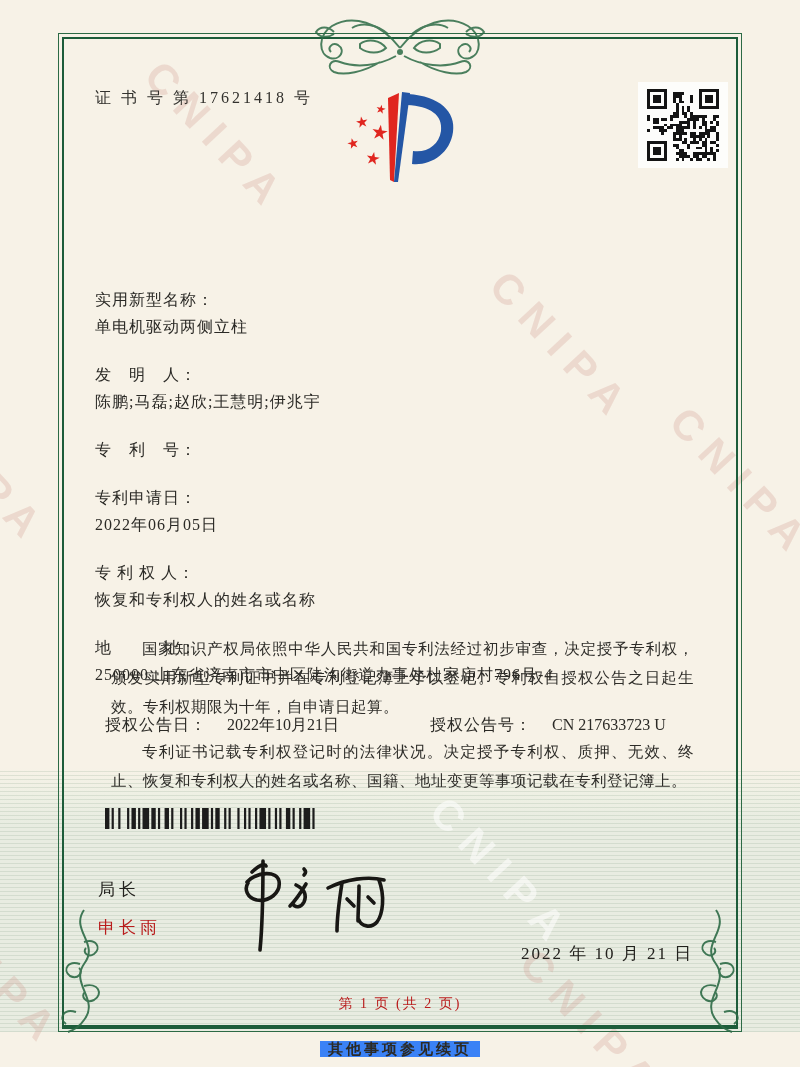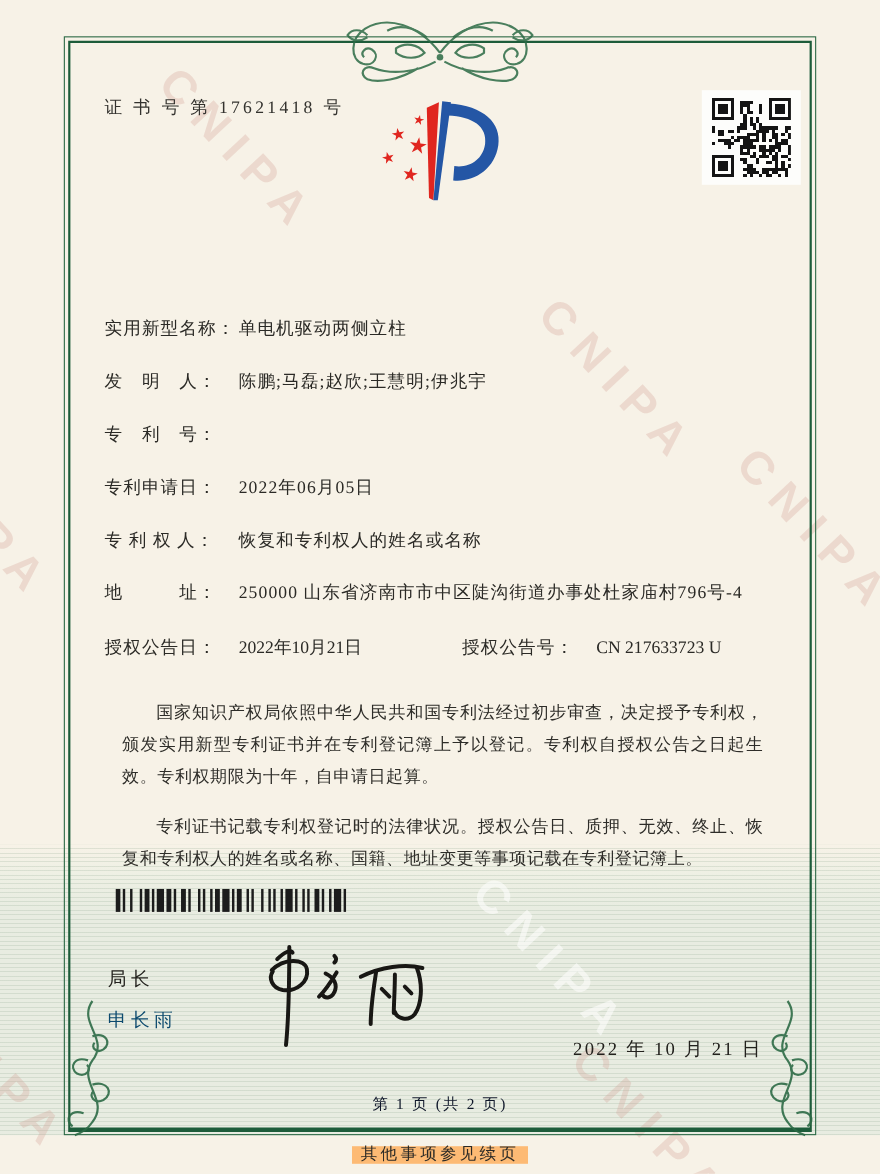--- a/index.html
+++ b/index.html
@@ -62,51 +62,51 @@
     background:#fdfdfb;display:flex;align-items:center;justify-content:center;
   }
   .qr-box svg{width:72px;height:72px;}
 
   .doc-title{
     position:absolute;left:0;right:0;top:190px;text-align:center;
     font-size:39px;font-weight:bold;letter-spacing:9px;color:#17150f;
   }
 
   .fields{position:absolute;left:95px;right:88px;top:286px;font-size:16px;}
-  .field-row{display:flex;margin-bottom:21px;line-height:27px;}
+  .field-row{display:flex;margin-bottom:21px;line-height:27px;flex-direction:column;}
   .field-label{width:122px;flex-shrink:0;letter-spacing:1px;}
   .field-value{flex:1;letter-spacing:1px;}
   .grant-row{display:flex;margin-top:1px;line-height:27px;}
-  .grant-left{width:325px;display:flex;}
+  .grant-left{width:325px;display:flex;margin-left:10px;}
   .grant-right{display:flex;align-items:flex-end;}
 
   .body-text{position:absolute;left:95px;right:90px;top:618px;font-size:15.5px;}
   .body-text p{
     margin:16px;padding:0;text-indent:2em;text-align:justify;
     line-height:29px;letter-spacing:.5px;color:#2e2d29;
   }
 
   .barcode{position:absolute;left:105px;top:808px;}
 
   .sig-title{position:absolute;left:98px;top:878px;font-size:17px;letter-spacing:4px;color:#22211d;}
-  .sig-name{position:absolute;left:98px;top:916px;font-size:17px;letter-spacing:4px;color:#0c4a6e;}
+  .sig-name{position:absolute;left:98px;top:916px;font-size:17px;letter-spacing:4px;color:#b91c1c;}
   .signature{position:absolute;left:232px;top:852px;}
 
   .issue-date{position:absolute;left:500px;top:942px;font-size:17px;letter-spacing:2px;color:#22211d;margin-left:21px;}
 
   .page-indicator{
     position:absolute;left:0;right:0;top:995px;text-align:center;
-    font-size:14px;letter-spacing:2px;color:#0f172a;
+    font-size:14px;letter-spacing:2px;color:#b91c1c;
   }
   .footer-note{
     position:absolute;left:0;right:0;top:1040px;text-align:center;
     font-size:15px;letter-spacing:3px;color:#2b2a26;z-index:6;
     background:transparent;
   }
-  .footer-note span{background:#fdba74;padding:0 8px;}
+  .footer-note span{background:#3b82f6;padding:0 8px;font-weight:bold;}
 
   svg{display:block;}
 </style>
 </head>
 <body>
 
 <div class="page">
 
   <div class="band"></div>
 
@@ -408,21 +408,21 @@
         </span>
         <span class="grant-right">
           <span class="field-label">授权公告号：</span>
           <span>CN 217633723 U</span>
         </span>
       </div>
     </div>
 
     <div class="body-text">
       <p>国家知识产权局依照中华人民共和国专利法经过初步审查，决定授予专利权，颁发实用新型专利证书并在专利登记簿上予以登记。专利权自授权公告之日起生效。专利权期限为十年，自申请日起算。</p>
-      <p>专利证书记载专利权登记时的法律状况。授权公告日、质押、无效、终止、恢复和专利权人的姓名或名称、国籍、地址变更等事项记载在专利登记簿上。</p>
+      <p>专利证书记载专利权登记时的法律状况。决定授予专利权、质押、无效、终止、恢复和专利权人的姓名或名称、国籍、地址变更等事项记载在专利登记簿上。</p>
     </div>
 
     <svg class="barcode" id="barcode-svg" width="214" height="21" viewBox="0 0 214 21">
         <rect x="0" y="0" width="4.412371134020619" height="21" fill="#1c1c1c"></rect>
         <rect x="6.618556701030928" y="0" width="2.2061855670103094" height="21" fill="#1c1c1c"></rect>
         <rect x="13.237113402061857" y="0" width="2.2061855670103094" height="21" fill="#1c1c1c"></rect>
         <rect x="22.061855670103093" y="0" width="2.2061855670103094" height="21" fill="#1c1c1c"></rect>
         <rect x="26.474226804123713" y="0" width="4.412371134020619" height="21" fill="#1c1c1c"></rect>
         <rect x="33.09278350515464" y="0" width="2.2061855670103094" height="21" fill="#1c1c1c"></rect>
         <rect x="37.50515463917526" y="0" width="6.618556701030928" height="21" fill="#1c1c1c"></rect>

